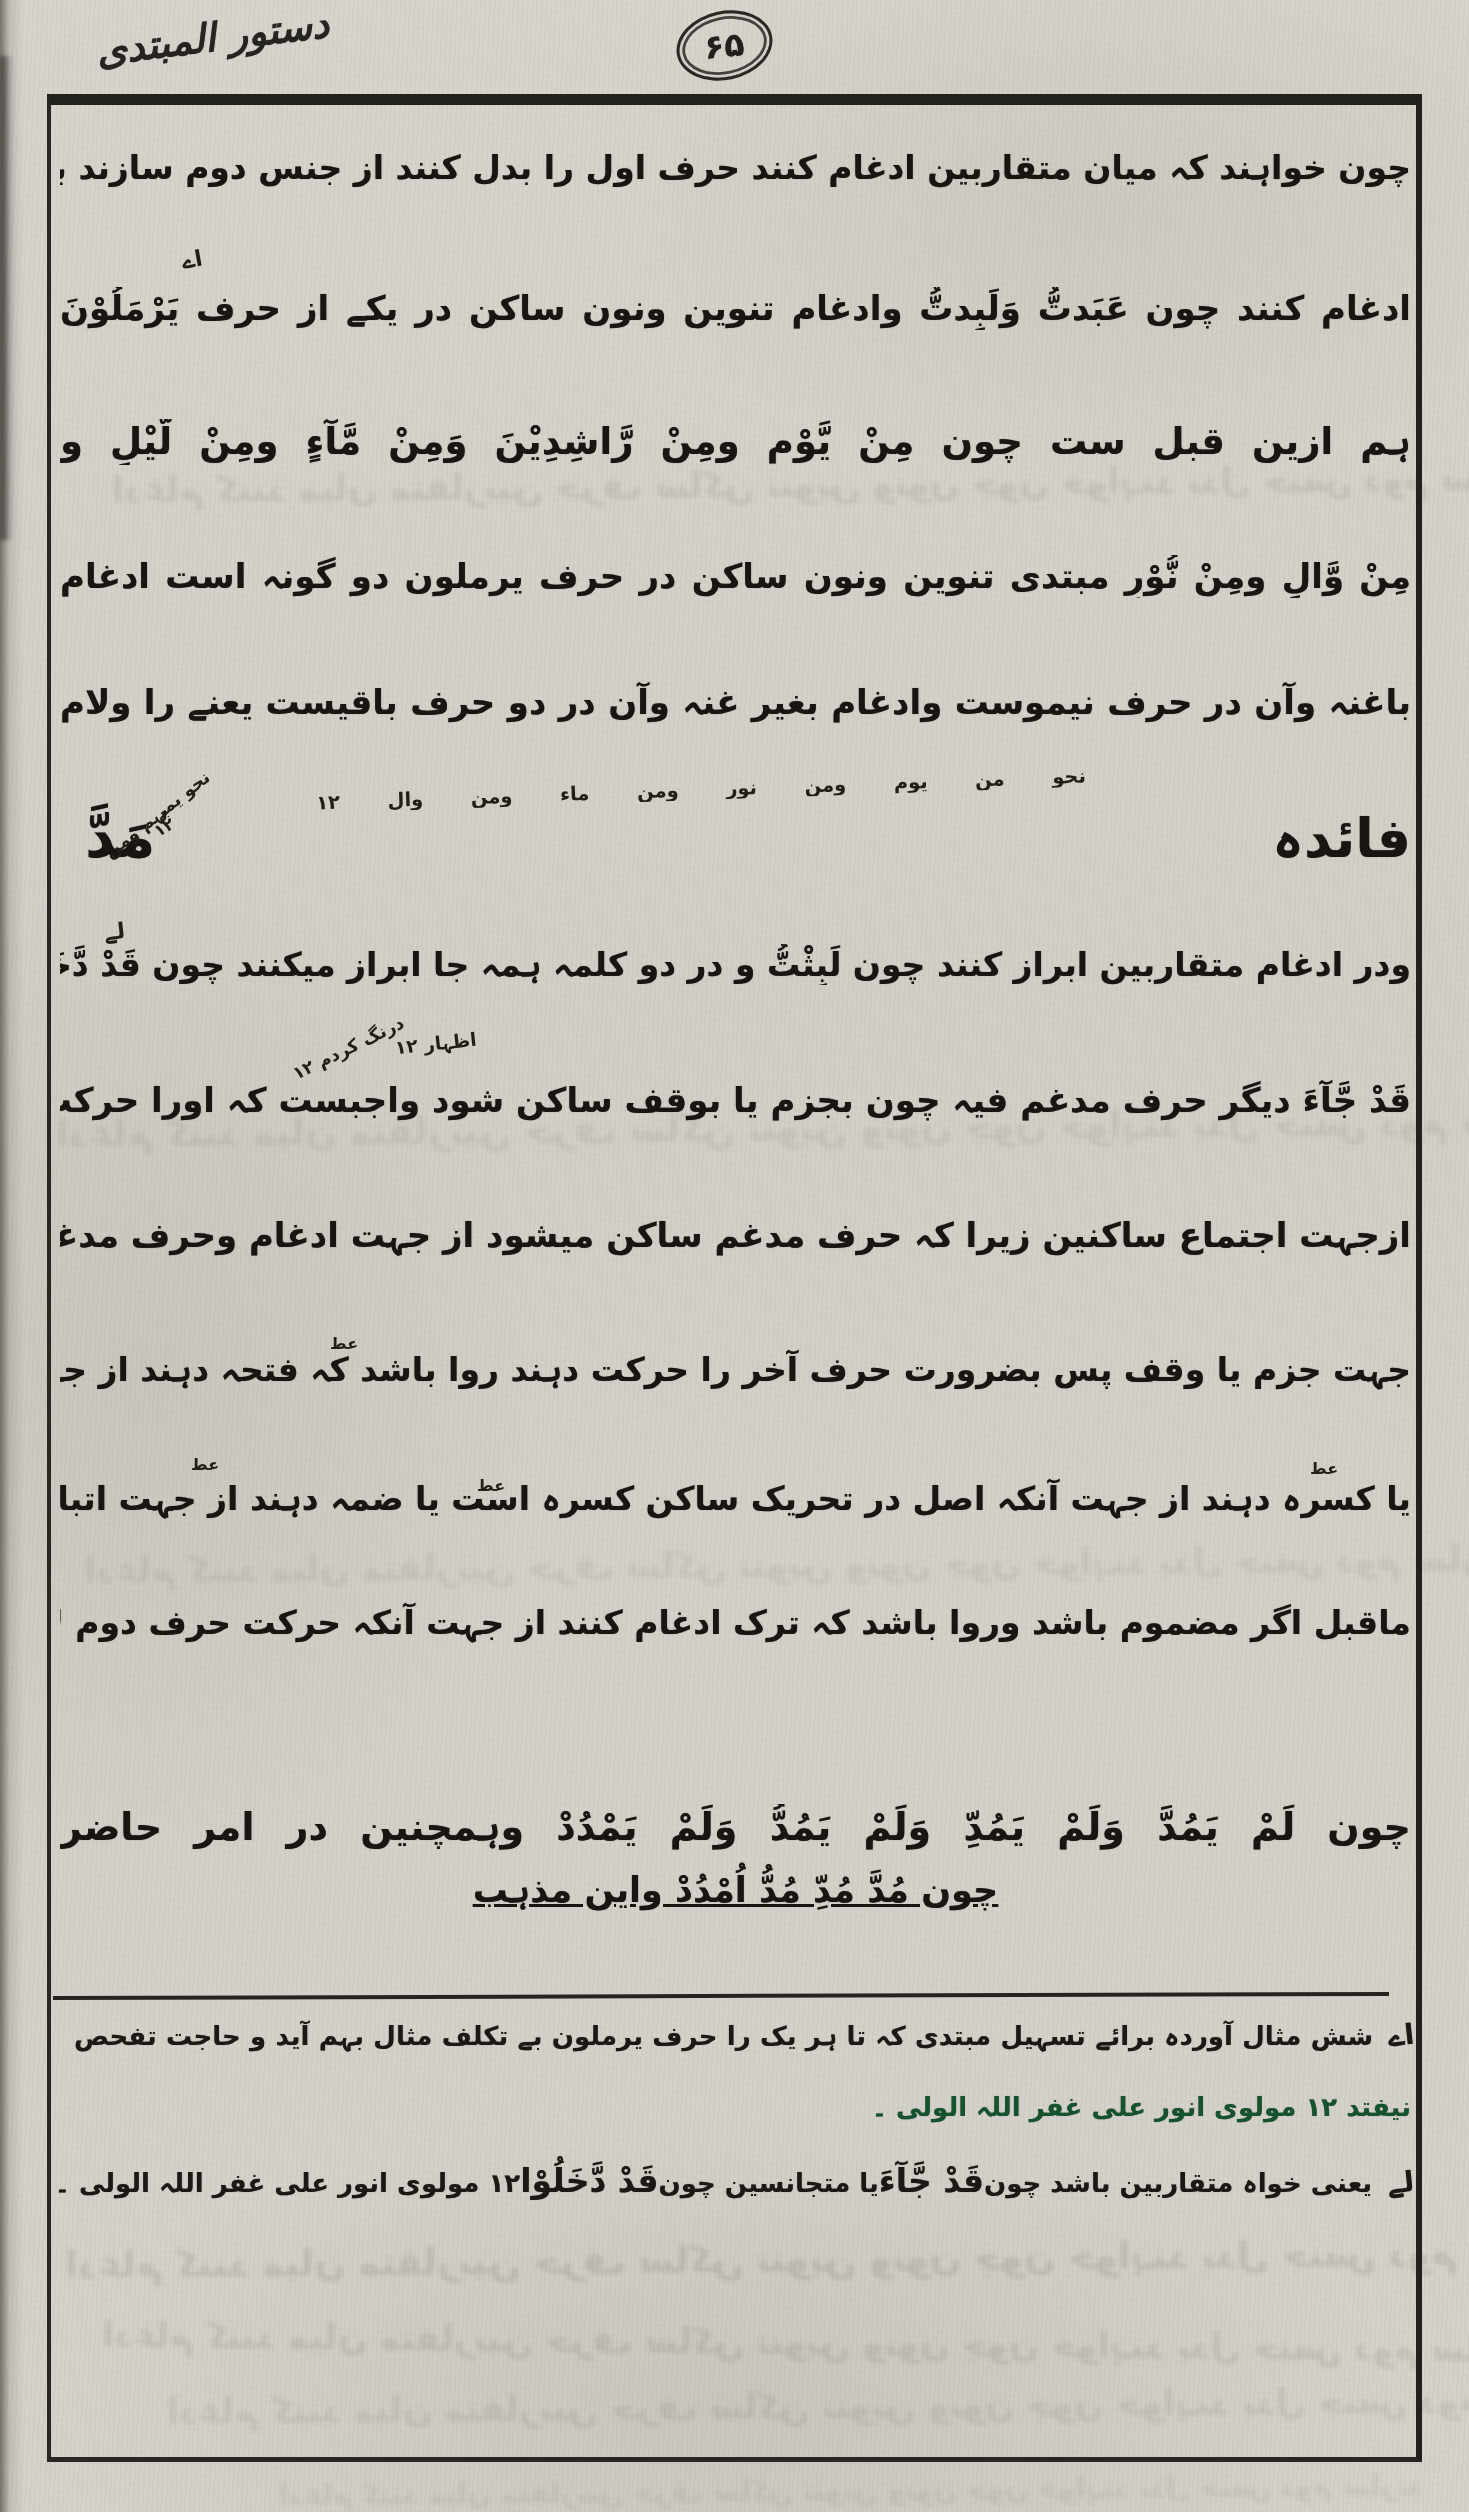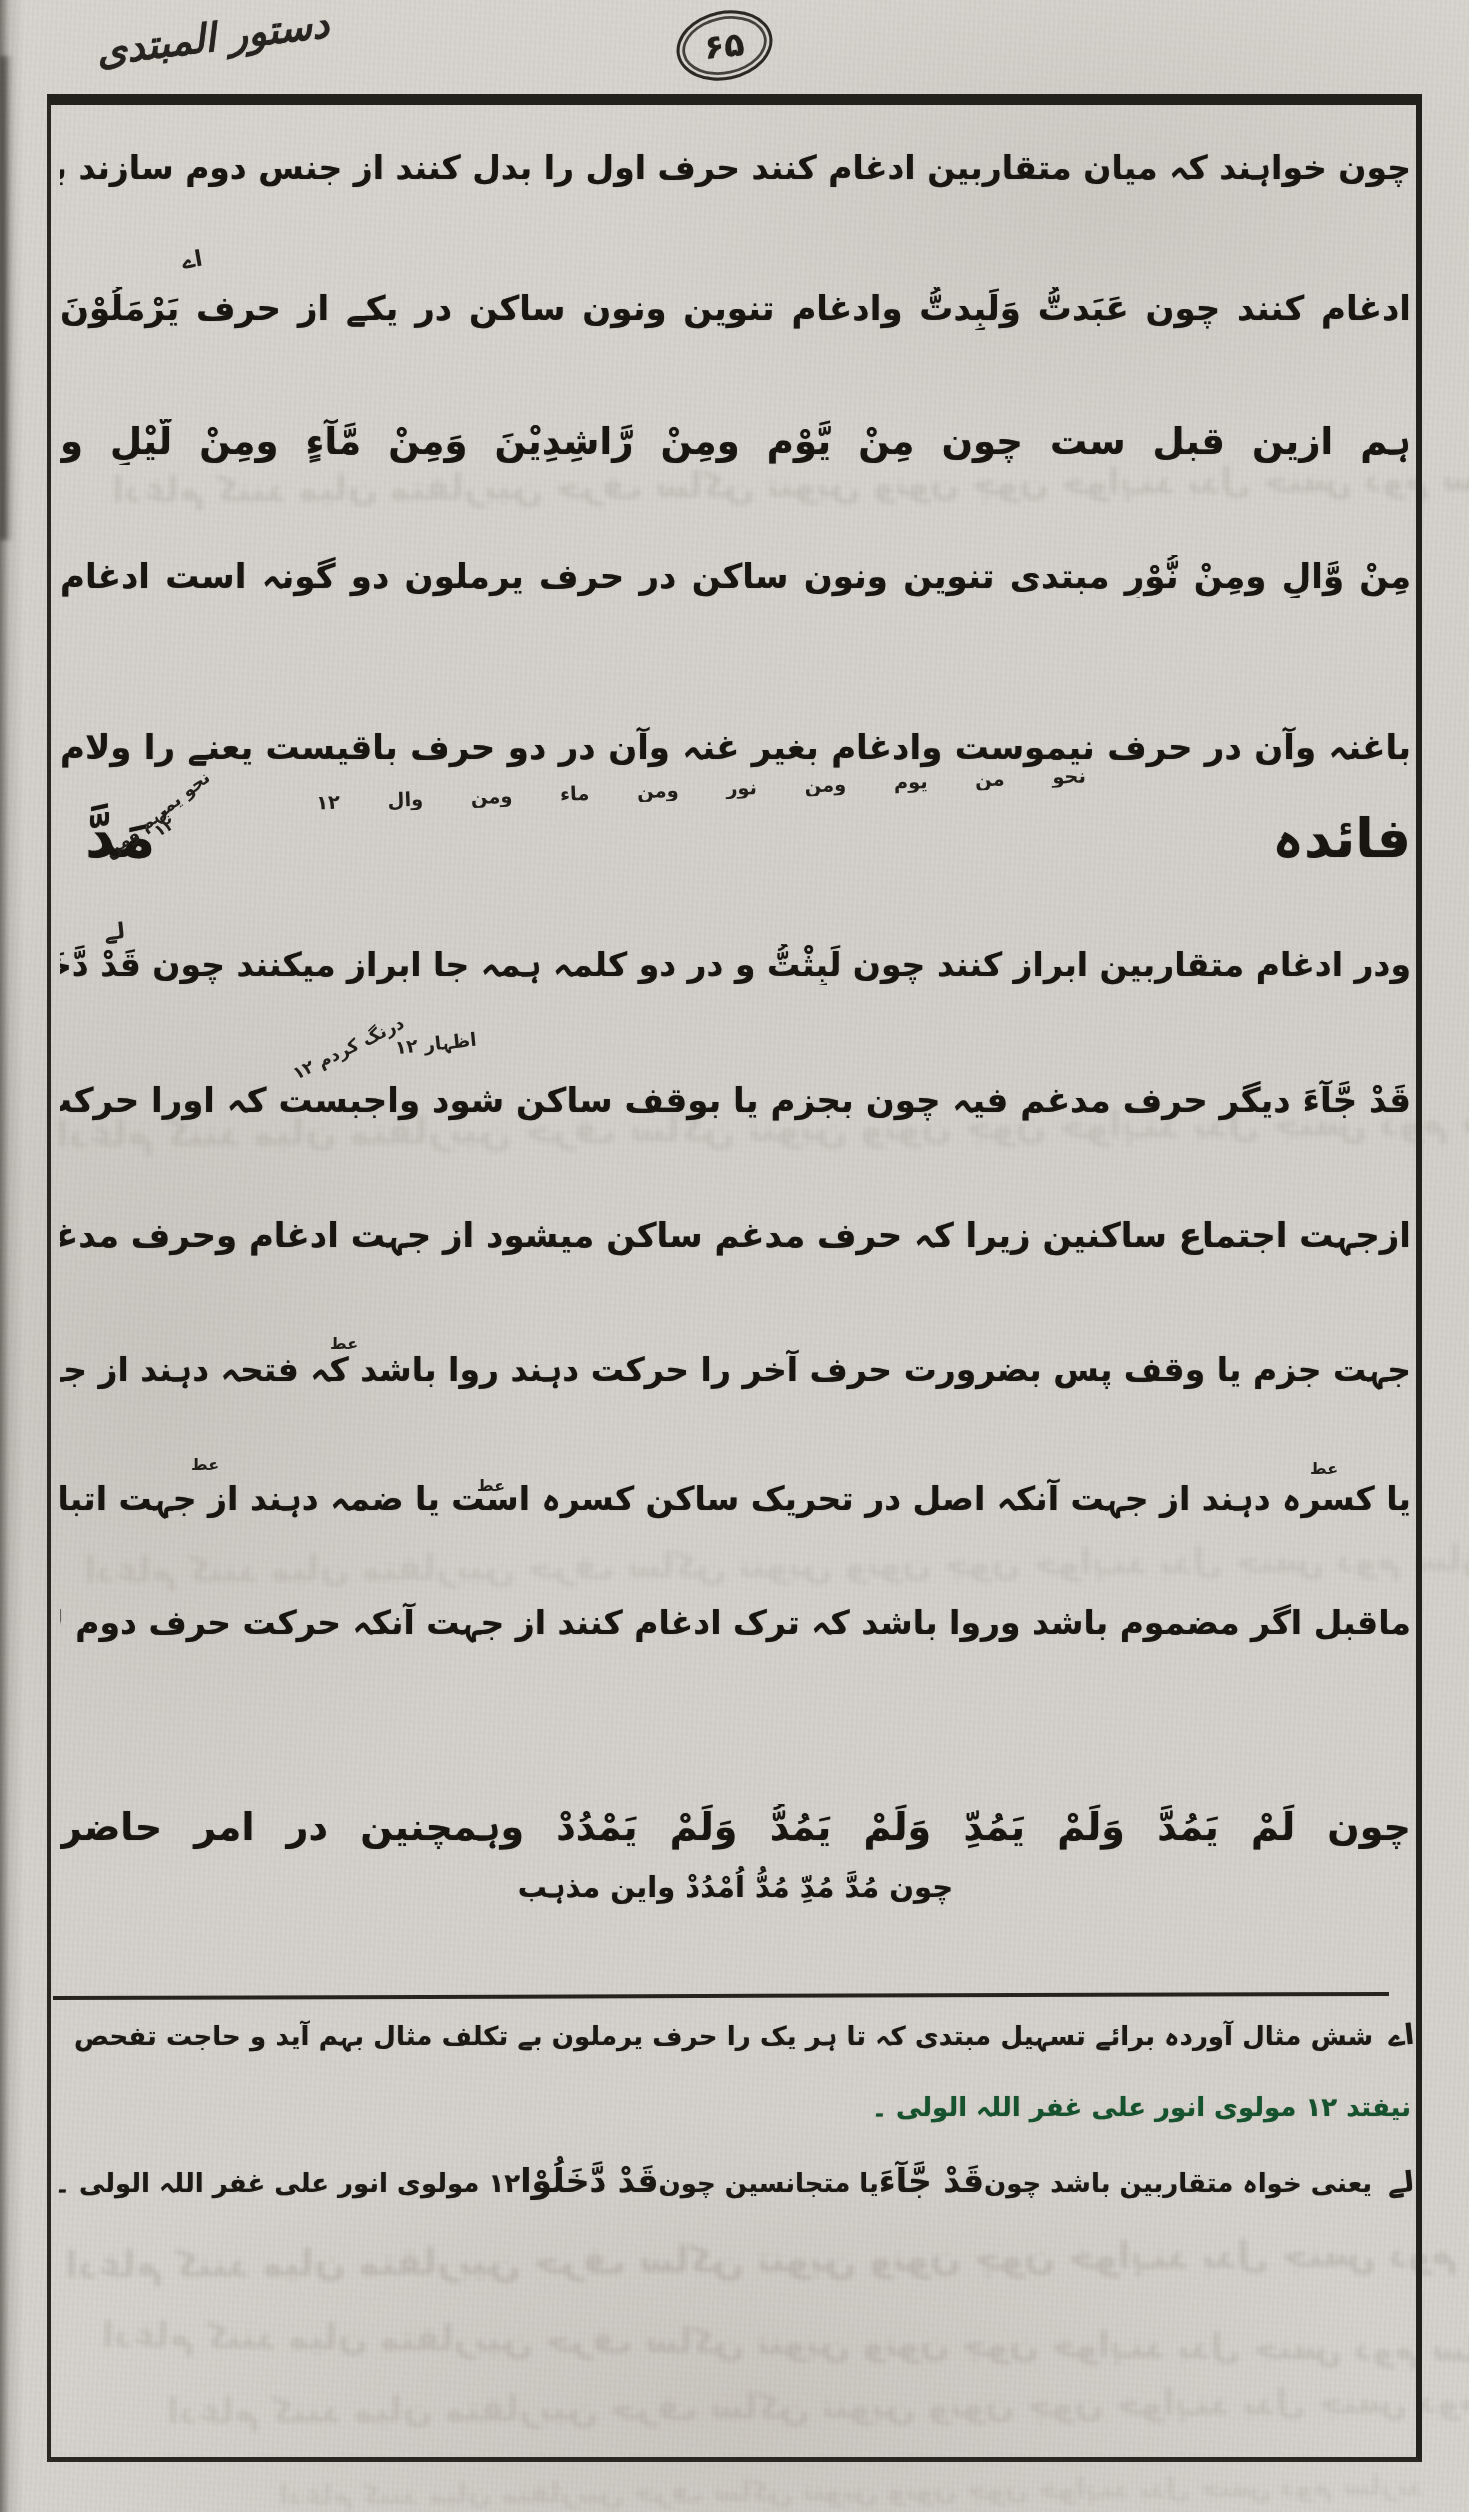--- a/index.html
+++ b/index.html
@@ -132,35 +132,35 @@
 <div class="page-oval">
   <span>۶۵</span>
 </div>
 
 <div class="frame"></div>
 
 <div class="line" style="top:147px;font-size:33px;">چون خواہند کہ میان متقاربین ادغام کنند حرف اول را بدل کنند از جنس دوم سازند بعدہ</div>
 <div class="line" style="top:287px;font-size:34px;">ادغام کنند چون عَبَدتُّ وَلَبِدتُّ وادغام تنوین ونون ساکن در یکے از حرف یَرْمَلُوْنَ</div>
 <div class="line" style="top:419px;font-size:37px;">ہم ازین قبل ست چون مِنْ یَّوْمٍ ومِنْ رَّاشِدِیْنَ وَمِنْ مَّآءٍ ومِنْ لَّیْلٍ و</div>
 <div class="line" style="top:555px;font-size:34px;">مِنْ وَّالٍ ومِنْ نُّوْرٍ مبتدی تنوین ونون ساکن در حرف یرملون دو گونہ است ادغام</div>
-<div class="line" style="top:681px;font-size:34px;margin-top:45px;">باغنہ وآن در حرف نیموست وادغام بغیر غنہ وآن در دو حرف باقیست یعنے را ولام</div>
+<div class="line" style="top:681px;font-size:34px;">باغنہ وآن در حرف نیموست وادغام بغیر غنہ وآن در دو حرف باقیست یعنے را ولام</div>
 
 <div class="line-flex" style="top:802px;">
   <span style="font-size:54px;">فائدہ</span>
   <span style="font-size:59px;margin-left:25px;">مَدَّ</span>
 </div>
 
 <div class="line" style="top:944px;font-size:33px;">ودر ادغام متقاربین ابراز کنند چون لَبِثْتُّ و در دو کلمہ ہمہ جا ابراز میکنند چون قَدْ دَّخَلُوْا و</div>
 <div class="line" style="top:1079px;font-size:34px;">قَدْ جَّآءَ دیگر حرف مدغم فیہ چون بجزم یا بوقف ساکن شود واجبست کہ اورا حرکت دہند</div>
 <div class="line" style="top:1214px;font-size:34px;">ازجہت اجتماع ساکنین زیرا کہ حرف مدغم ساکن میشود از جہت ادغام وحرف مدغم فیہ از</div>
 <div class="line" style="top:1349px;font-size:33px;">جہت جزم یا وقف پس بضرورت حرف آخر را حرکت دہند روا باشد کہ فتحہ دہند از جہت خفت</div>
 <div class="line" style="top:1478px;font-size:33px;">یا کسرہ دہند از جہت آنکہ اصل در تحریک ساکن کسرہ است یا ضمہ دہند از جہت اتباع حرکت</div>
 <div class="line" style="top:1602px;font-size:33px;">ماقبل اگر مضموم باشد وروا باشد کہ ترک ادغام کنند از جہت آنکہ حرکت حرف دوم لازم نیست</div>
 <div class="line" style="top:1804px;font-size:38px;">چون لَمْ یَمُدَّ وَلَمْ یَمُدِّ وَلَمْ یَمُدُّ وَلَمْ یَمْدُدْ وہمچنین در امر حاضر</div>
-<div class="line-center" style="top:1870px;font-size:29px;">چون مُدَّ مُدِّ مُدُّ اُمْدُدْ واین مذہب</div>
+<div class="line-center" style="top:1870px;font-size:35px;text-decoration:underline;">چون مُدَّ مُدِّ مُدُّ اُمْدُدْ واین مذہب</div>
 
 <div class="gloss" style="left:182px;top:249px;font-size:22px;transform:rotate(-10deg);">اے</div>
 <div class="gloss" style="left:316px;top:780px;width:770px;font-size:19.5px;transform:rotate(-2deg);text-align:justify;text-align-last:justify;overflow:hidden;">نحو من یوم ومن نور ومن ماء ومن وال ۱۲</div>
 <div class="gloss" style="left:149px;top:787px;font-size:17.7px;transform:rotate(-38deg);">نحو یمر</div>
 <div class="gloss" style="left:99px;top:823px;font-size:17.7px;transform:rotate(-38deg);">بہم ومن</div>
 <div class="gloss" style="left:154px;top:819px;font-size:16.7px;transform:rotate(-30deg);">۱۲</div>
 <div class="gloss" style="left:104px;top:921px;font-size:22px;transform:rotate(-6deg);">لے</div>
 <div class="gloss" style="left:395px;top:1035px;font-size:18.6px;transform:rotate(-6deg);">اظہار ۱۲</div>
 <div class="gloss" style="left:288px;top:1040px;font-size:17.7px;transform:rotate(-26deg);">درنگ کردم ۱۲</div>
 <div class="gloss" style="left:330px;top:1336px;font-size:16px;">عط</div>

